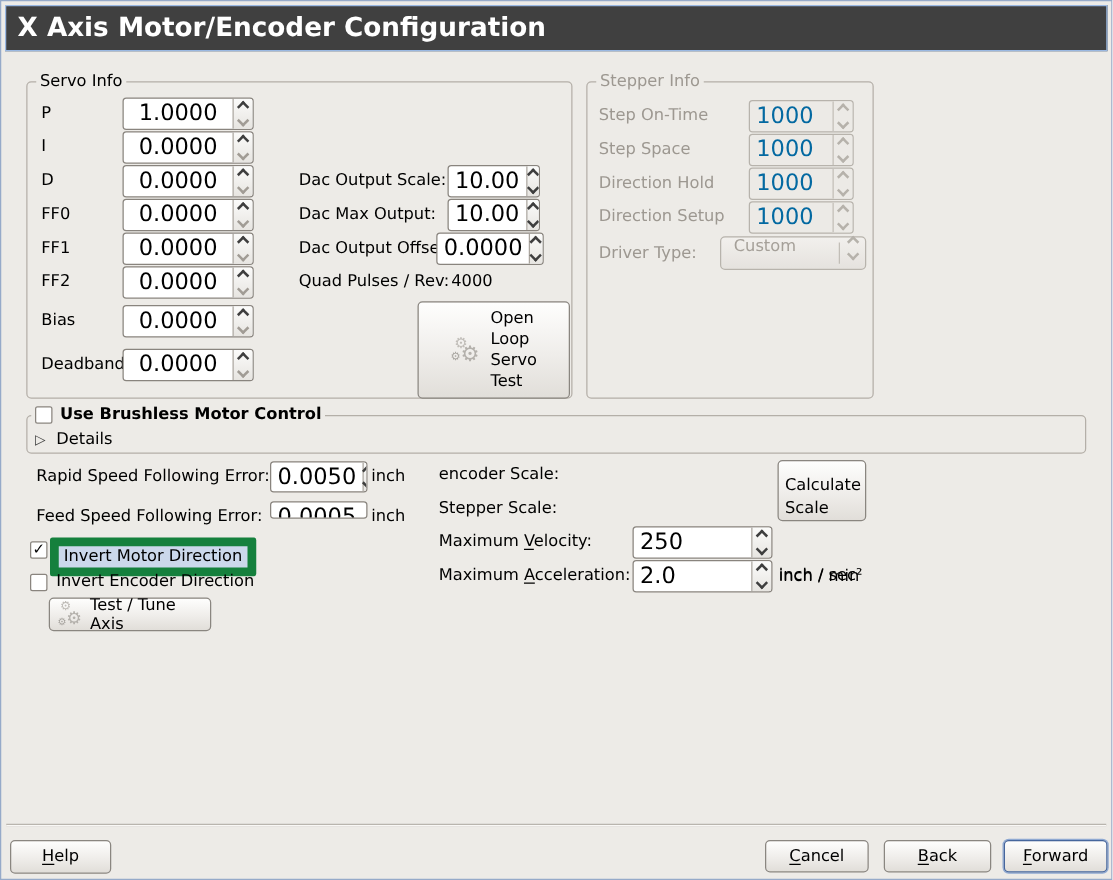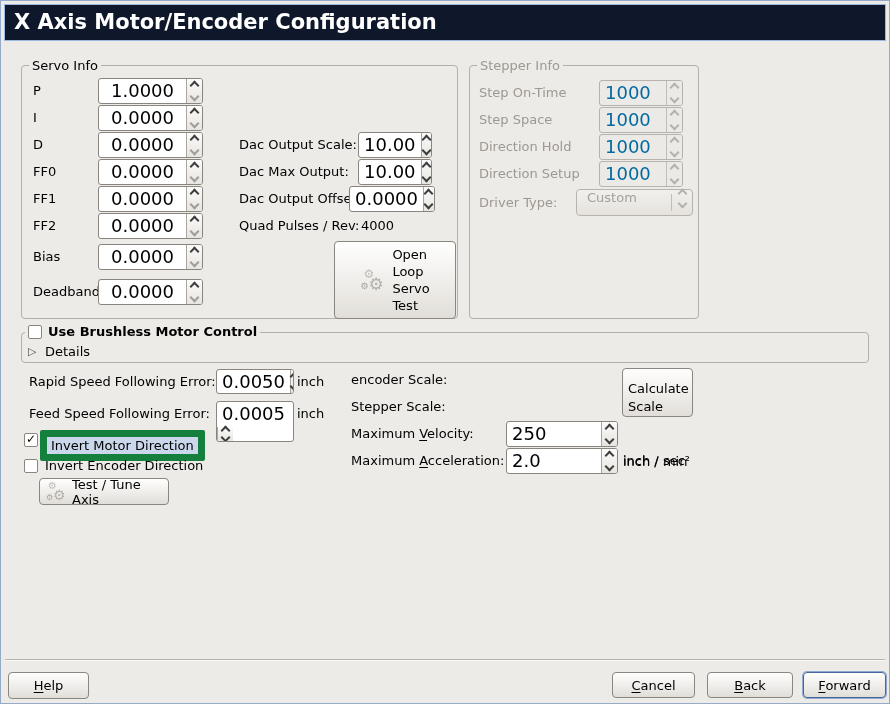--- a/index.html
+++ b/index.html
@@ -1,18 +1,18 @@
 <!DOCTYPE html>
 <html><head>
 <meta charset="utf-8">
 <style>
   html,body{margin:0;padding:0;}
   body{width:890px;height:704px;font-family:"DejaVu Sans","Liberation Sans",sans-serif;font-size:13px;color:#000;}
   .window{position:relative;width:890px;height:704px;box-sizing:border-box;background:#edebe7;border:1px solid #96aac9;overflow:hidden;}
-  .titlebar{position:absolute;left:3px;top:3px;right:3px;height:37px;background:#0f172a;border:1px solid #9ab8e2;box-sizing:border-box;}
+  .titlebar{position:absolute;left:3px;top:3px;right:3px;height:37px;background:#404040;border:1px solid #9ab8e2;box-sizing:border-box;}
   .titlebar span{display:block;font-size:21px;font-weight:bold;color:#ffffff;padding-left:9px;line-height:34px;white-space:nowrap;}
   .frame{position:absolute;border:1px solid #b4afa8;border-radius:4px;box-sizing:border-box;}
   .legend{position:absolute;font-size:13px;background:#edebe7;padding:0 3px;white-space:nowrap;}
   .legend.gray{color:#9d9891;}
   .lbl{position:absolute;white-space:nowrap;}
   .lbl.gray{color:#9d9891;}
   .spin{position:absolute;height:26px;display:flex;background:#ffffff;border:1px solid #89847e;border-radius:3px;box-sizing:border-box;overflow:hidden;}
   .spin .sv{flex:1;font-size:18px;line-height:23px;padding:0 5px;white-space:nowrap;}
   .spin .sv.center{text-align:center;}
   .spin .sb{width:15px;display:flex;flex-direction:column;align-items:center;justify-content:space-evenly;border-left:1px solid #aaa59e;background:linear-gradient(#fbfbfa,#e7e5e1);}
@@ -233,21 +233,21 @@
   <div class="spin" style="left:215px;top:368px;width:78px;height:25px;">
     <span class="sv">0.0050</span>
     <span class="sb">
         <i class="ch up"></i>
         <i class="ch dn"></i>
       </span>
   </div>
   <span class="lbl" style="left:296px;top:373px;">inch</span>
 
   <label class="lbl" style="left:28px;top:405px;">Feed Speed Following Error:</label>
-  <div class="spin" style="left:215px;top:400px;width:78px;height:41px;flex-direction:column;">
+  <div class="spin" style="left:215px;top:400px;width:78px;height:14px;flex-direction:column;">
     <span class="sv">0.0005</span>
     <span class="sb">
         <i class="ch up"></i>
         <i class="ch dn"></i>
       </span>
   </div>
   <span class="lbl" style="left:296px;top:405px;">inch</span>
 
   <label class="lbl" style="left:350px;top:371px;">encoder Scale:</label>
   <div class="btn" style="left:621px;top:367px;width:71px;height:49px;justify-content:flex-start;padding-left:5px;align-items:flex-end;">

